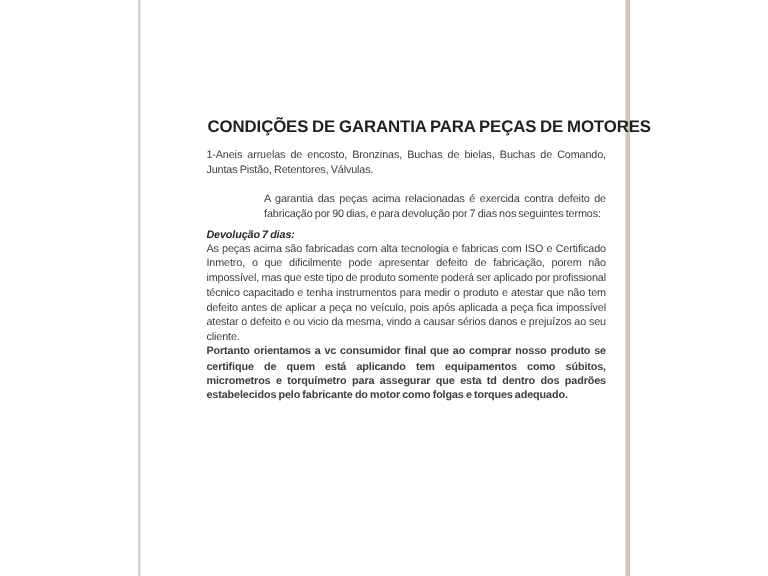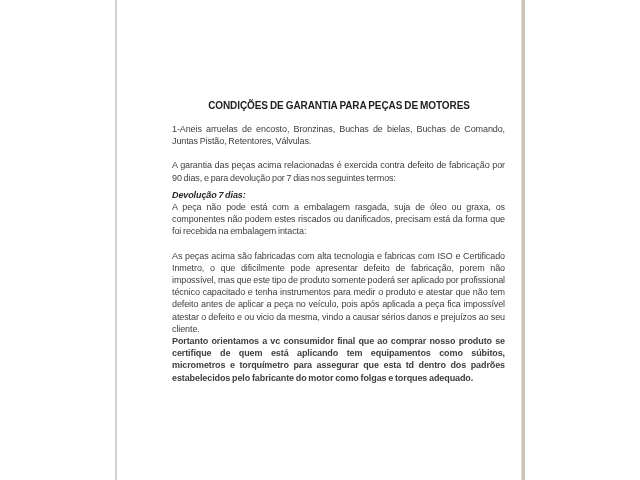--- a/index.html
+++ b/index.html
@@ -19,31 +19,31 @@
     position: absolute;
     left: 172px; top: 99px;
     width: 333px;
     color: #3d3d3d;
     font-size: 9px;
     line-height: 12.2px;
     letter-spacing: -0.1px;
     word-spacing: -0.6px;
   }
   .doc-title {
-    font-size: 10px;
+    font-size: 14px;
     font-weight: bold;
     color: #1f1f1f;
     line-height: 13px;
     margin: 0 0 11px 1px;
     white-space: nowrap;
     text-align: center;
   }
   .p { text-align: justify; margin: 0; }
   .mb12 { margin-bottom: 12px; }
-  .mb5  { margin-bottom: 5px; }
+  .mb5  { margin-bottom: 5px; margin-left: 48px; }
   .mb7  { margin-bottom: 7px; font-weight: bold; }
   .h {
     font-weight: bold;
     color: #2a2a2a;
     margin: 0;
     line-height: 12.2px;
     font-style: italic;
   }
 </style>
 </head>
@@ -55,21 +55,20 @@
 <div class="content">
 
   <div class="doc-title">CONDIÇÕES DE GARANTIA PARA PEÇAS DE MOTORES</div>
 
   <div class="p mb12">1-Aneis arruelas de encosto, Bronzinas, Buchas de bielas, Buchas de Comando, Juntas Pistão, Retentores, Válvulas.</div>
 
   <div class="p mb5">A garantia das peças acima relacionadas é exercida contra defeito de fabricação por 90 dias, e para devolução por 7 dias nos seguintes termos:</div>
 
   <div class="h">Devolução 7 dias:</div>
 
-  <div class="p mb12">A peça não pode está com a embalagem rasgada, suja de óleo ou graxa, os componentes não podem estes riscados ou danificados, precisam está da forma que foi recebida na embalagem intacta:</div>
 
 
   <div class="p">As peças acima são fabricadas com alta tecnologia e fabricas com ISO e Certificado Inmetro, o que dificilmente pode apresentar defeito de fabricação, porem não impossível, mas que este tipo de produto somente poderá ser aplicado por profissional técnico capacitado e tenha instrumentos para medir o produto e atestar que não tem defeito antes de aplicar a peça no veículo, pois após aplicada a peça fica impossível atestar o defeito e ou vicio da mesma, vindo a causar sérios danos e prejuízos ao seu cliente.</div>
 
   <div class="p mb7">Portanto orientamos a vc consumidor final que ao comprar nosso produto se certifique de quem está aplicando tem equipamentos como súbitos, micrometros e torquímetro para assegurar que esta td dentro dos padrões estabelecidos pelo fabricante do motor como folgas e torques adequado.</div>
 
 
 </div>
 
 </body></html>

